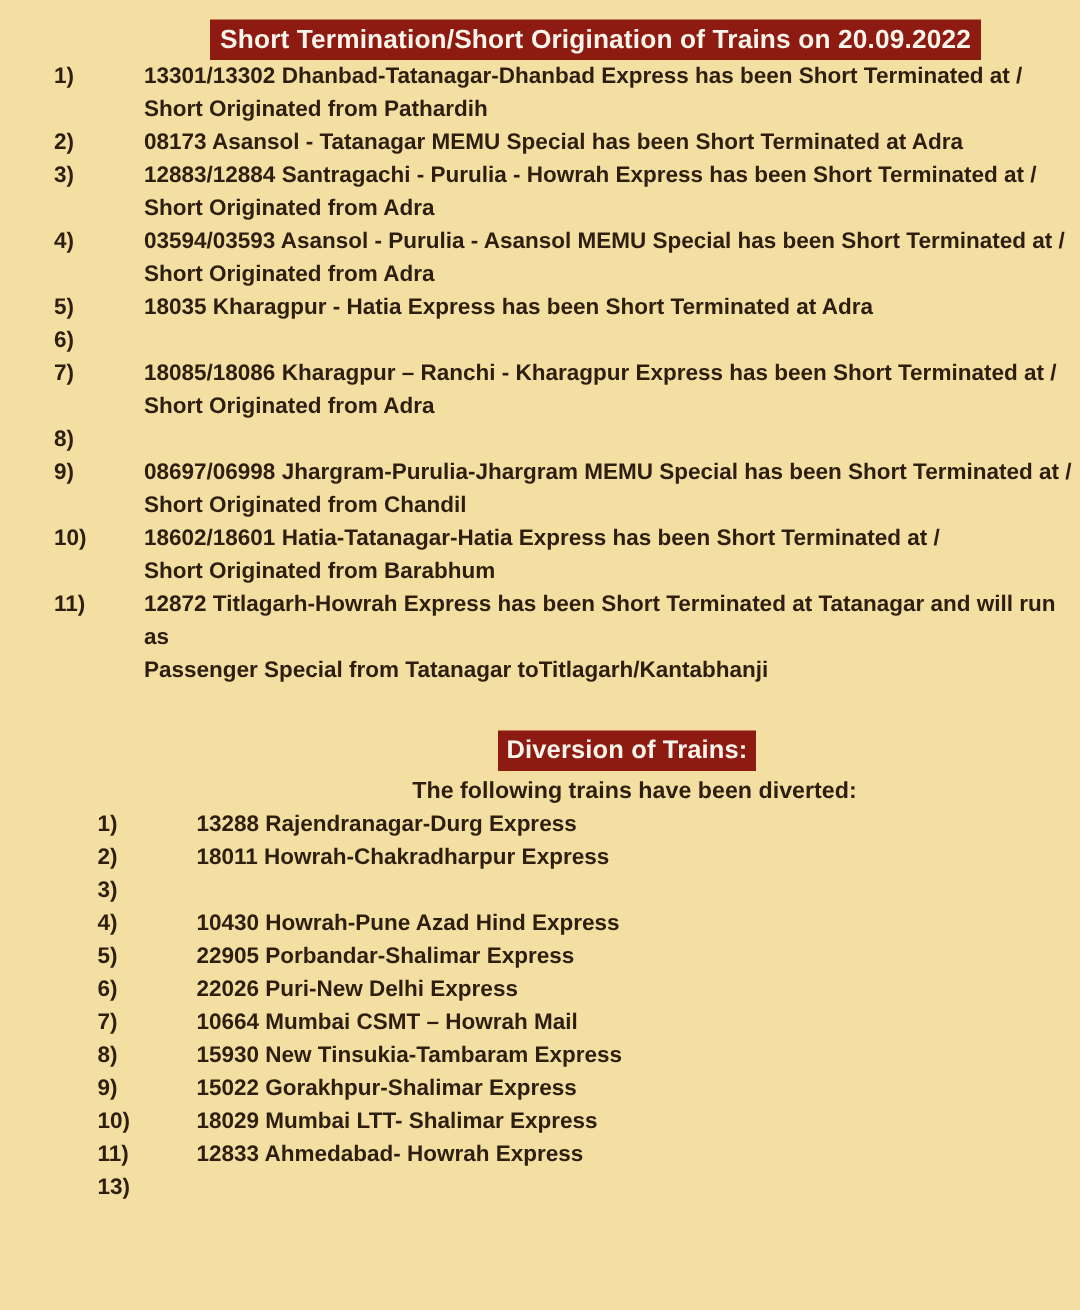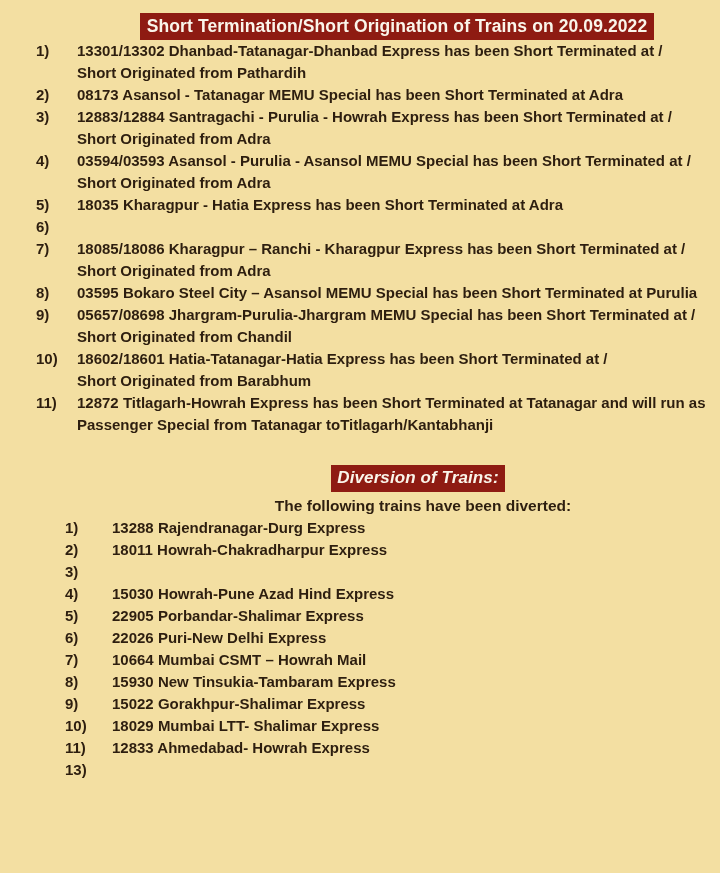--- a/index.html
+++ b/index.html
@@ -18,31 +18,31 @@
     display: inline-block;
     background: #8e1b12;
     color: #faf5ea;
     font-size: 17.5px;
     line-height: 1.05;
     padding: 4px 7px 5px 7px;
     position: relative;
     left: 37px;
     letter-spacing: 0.1px;
   }
-  .title-row-2 { padding-top: 0; margin-top: 29px; font-style: italic; }
+  .title-row-2 { padding-top: 0; margin-top: 29px; }
   .title-bar-2 { left: 58px; font-size: 17px; padding: 4px 6px 5px 6px; }
 
   ol.plain { list-style: none; margin: 0; padding: 0; }
   .t-list { margin-top: 27px; font-size: 15px; line-height: 22px; }
   .t-list li { display: flex; padding-left: 36px; }
   .t-list .num { width: 41px; flex: none; }
   .d-list { margin-top: 1px; font-size: 15px; line-height: 22px; }
   .d-list li { display: flex; padding-left: 65px; }
   .d-list .num { width: 47px; flex: none; }
-  .txt { white-space: pre-line; }
+  .txt { white-space: pre-line; margin-left: 19px; }
 
   .subtitle {
     text-align: center;
     font-size: 15.5px;
     line-height: 22px;
     margin-top: 3px;
     position: relative;
     left: 63px;
   }
 </style>
@@ -82,25 +82,24 @@
     <li>
         <span class="num">6)</span>
       </li>
     <li>
         <span class="num">7)</span>
         <span class="txt">18085/18086 Kharagpur – Ranchi - Kharagpur Express has been Short Terminated at /
 Short Originated from Adra</span>
       </li>
     <li>
         <span class="num">8)</span>
-        <span class="txt">03595 Bokaro Steel City – Asansol MEMU Special has been Short Terminated at Purulia</span>
       </li>
     <li>
         <span class="num">9)</span>
-        <span class="txt">05657/08698 Jhargram-Purulia-Jhargram MEMU Special has been Short Terminated at /
+        <span class="txt">08697/06998 Jhargram-Purulia-Jhargram MEMU Special has been Short Terminated at /
 Short Originated from Chandil</span>
       </li>
     <li>
         <span class="num">10)</span>
         <span class="txt">18602/18601 Hatia-Tatanagar-Hatia Express has been Short Terminated at /
 Short Originated from Barabhum</span>
       </li>
     <li>
         <span class="num">11)</span>
         <span class="txt">12872 Titlagarh-Howrah Express has been Short Terminated at Tatanagar and will run as
@@ -121,21 +120,21 @@
       </li>
     <li>
         <span class="num">2)</span>
         <span class="txt">18011 Howrah-Chakradharpur Express</span>
       </li>
     <li>
         <span class="num">3)</span>
       </li>
     <li>
         <span class="num">4)</span>
-        <span class="txt">15030  Howrah-Pune Azad Hind Express</span>
+        <span class="txt">10430  Howrah-Pune Azad Hind Express</span>
       </li>
     <li>
         <span class="num">5)</span>
         <span class="txt">22905 Porbandar-Shalimar Express</span>
       </li>
     <li>
         <span class="num">6)</span>
         <span class="txt">22026 Puri-New Delhi Express</span>
       </li>
     <li>

